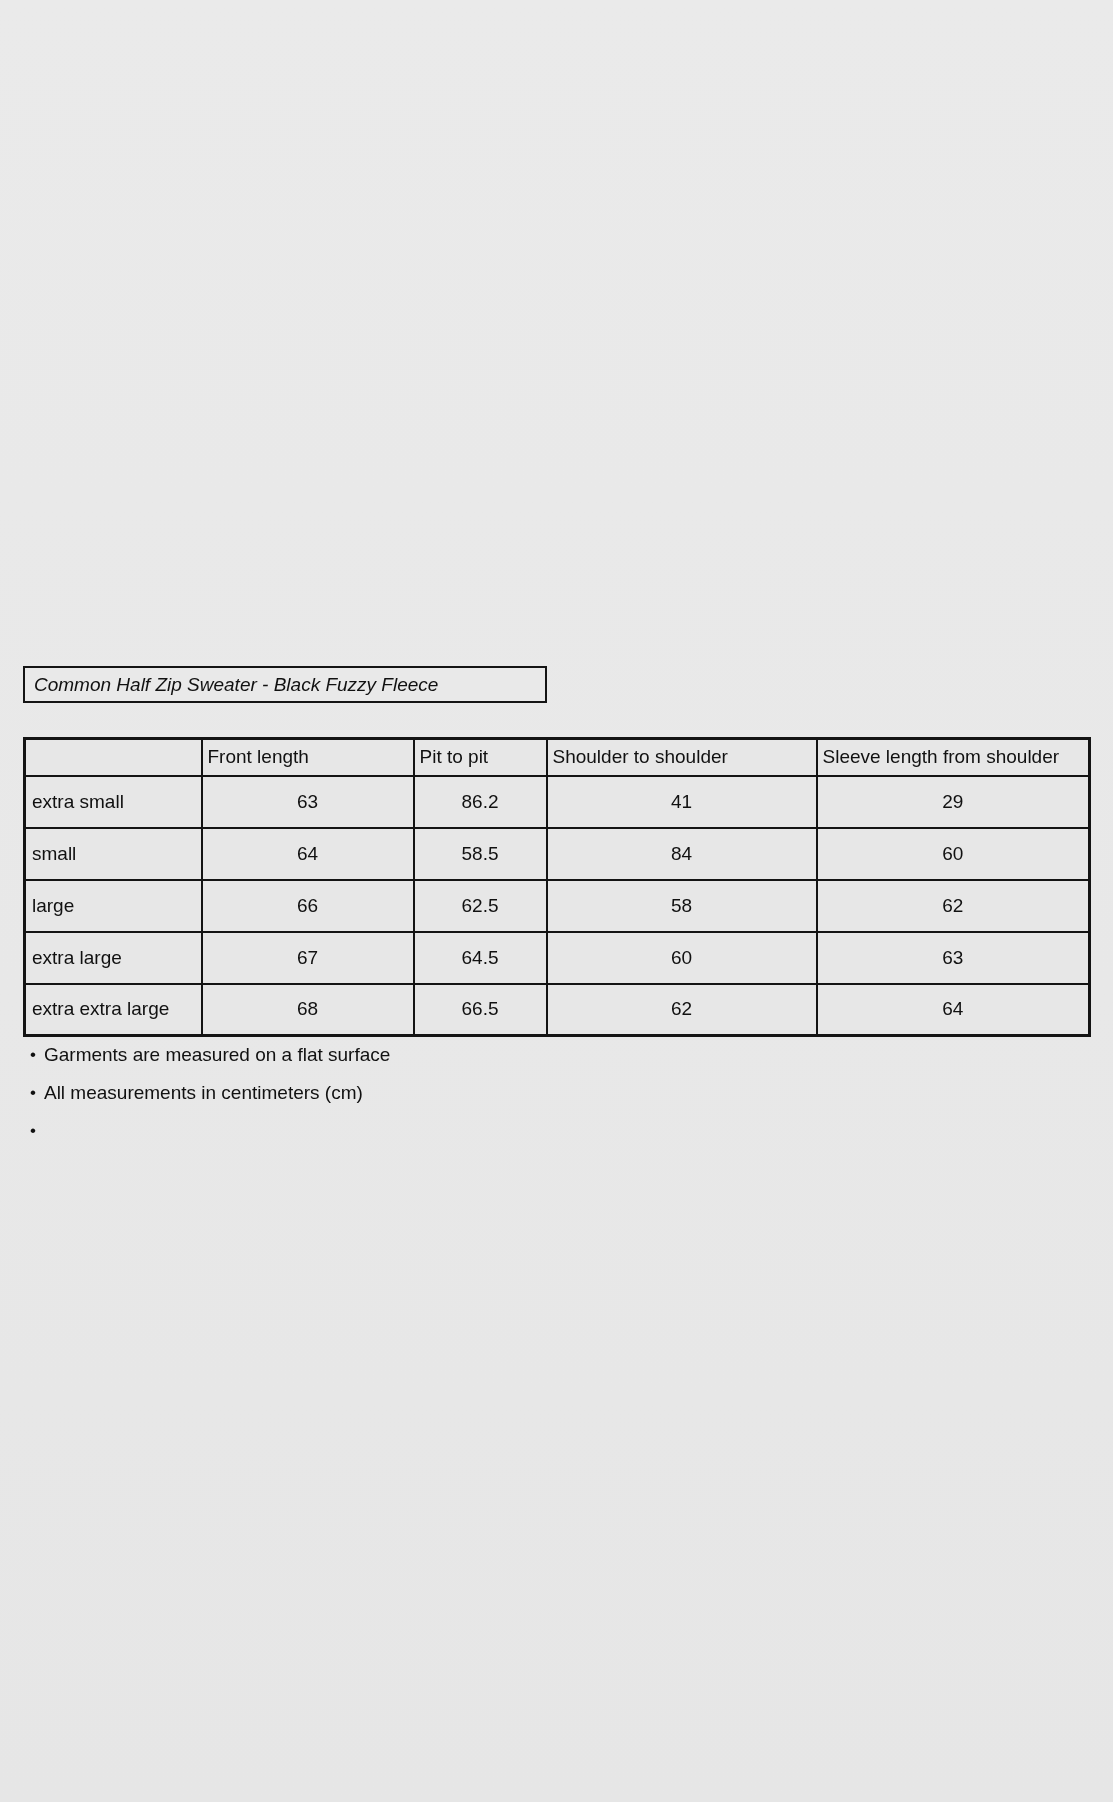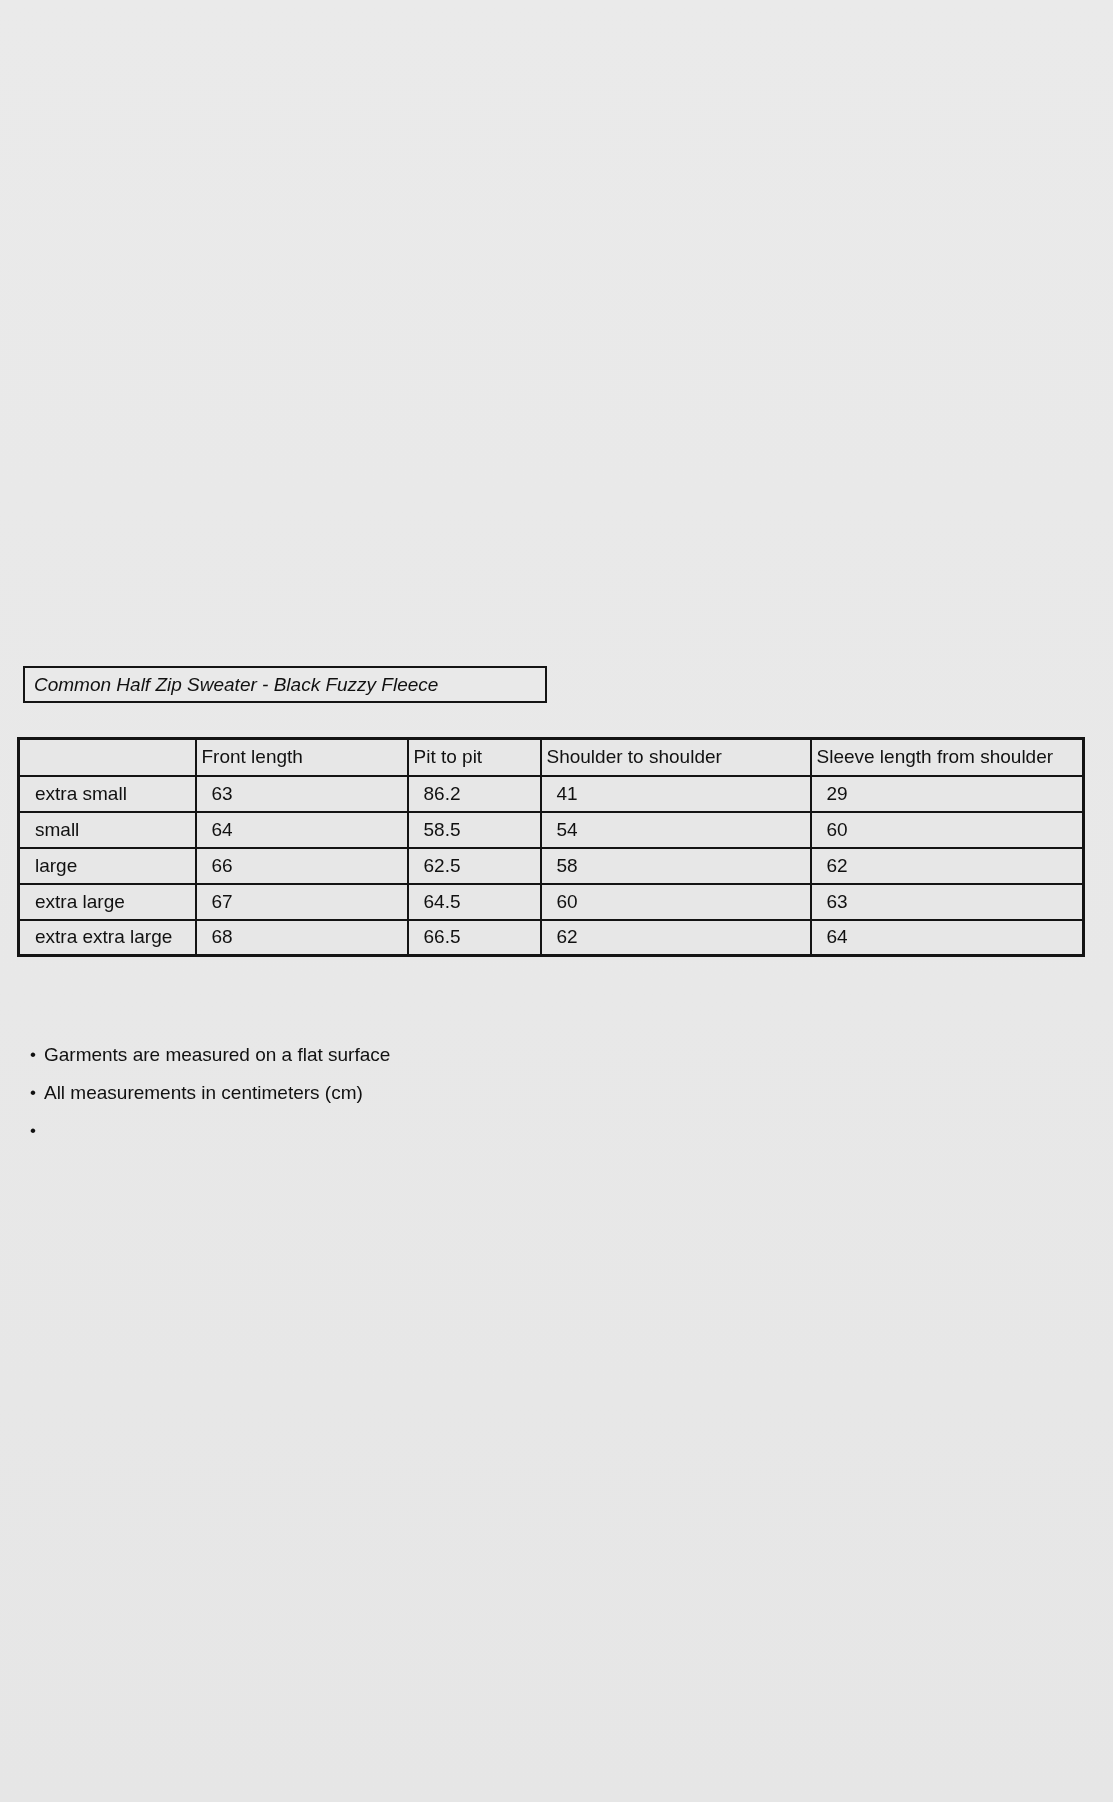--- a/index.html
+++ b/index.html
@@ -26,40 +26,40 @@
     background: #e9e9e9;
     display: flex;
     align-items: center;
     padding-left: 9px;
     font-size: 19px;
     white-space: nowrap;
     font-style: italic;
   }
   table.size-table {
     position: absolute;
-    left: 17px;
+    left: 23px;
     top: 737px;
     width: 1065px;
     border-collapse: collapse;
     table-layout: fixed;
     border: 3px solid #141414;
     font-size: 19px;
     background: #e7e7e7;
   }
   table.size-table th, table.size-table td {
     border: 2px solid #141414;
     font-weight: normal;
     vertical-align: middle;
     overflow: hidden;
     white-space: nowrap;
   }
   table.size-table th { text-align: left; height: 37px; padding: 0 5px; }
-  table.size-table td { height: 36px; padding: 0 15px; }
+  table.size-table td { height: 52px; padding: 0 6px; }
   td.label-cell { text-align: left; }
-  td.num-cell { text-align: left; }
+  td.num-cell { text-align: center; }
   col.c0 { width: 177px; }
   col.c1 { width: 212px; }
   col.c2 { width: 133px; }
   col.c3 { width: 270px; }
   col.c4 { width: 273px; }
   .notes {
     position: absolute;
     left: 30px;
     top: 1036px;
     font-size: 19px;
@@ -106,21 +106,21 @@
         <td class="label-cell">extra small</td>
         <td class="num-cell">63</td>
         <td class="num-cell">86.2</td>
         <td class="num-cell">41</td>
         <td class="num-cell">29</td>
       </tr>
       <tr>
         <td class="label-cell">small</td>
         <td class="num-cell">64</td>
         <td class="num-cell">58.5</td>
-        <td class="num-cell">54</td>
+        <td class="num-cell">84</td>
         <td class="num-cell">60</td>
       </tr>
       <tr>
         <td class="label-cell">large</td>
         <td class="num-cell">66</td>
         <td class="num-cell">62.5</td>
         <td class="num-cell">58</td>
         <td class="num-cell">62</td>
       </tr>
       <tr>

